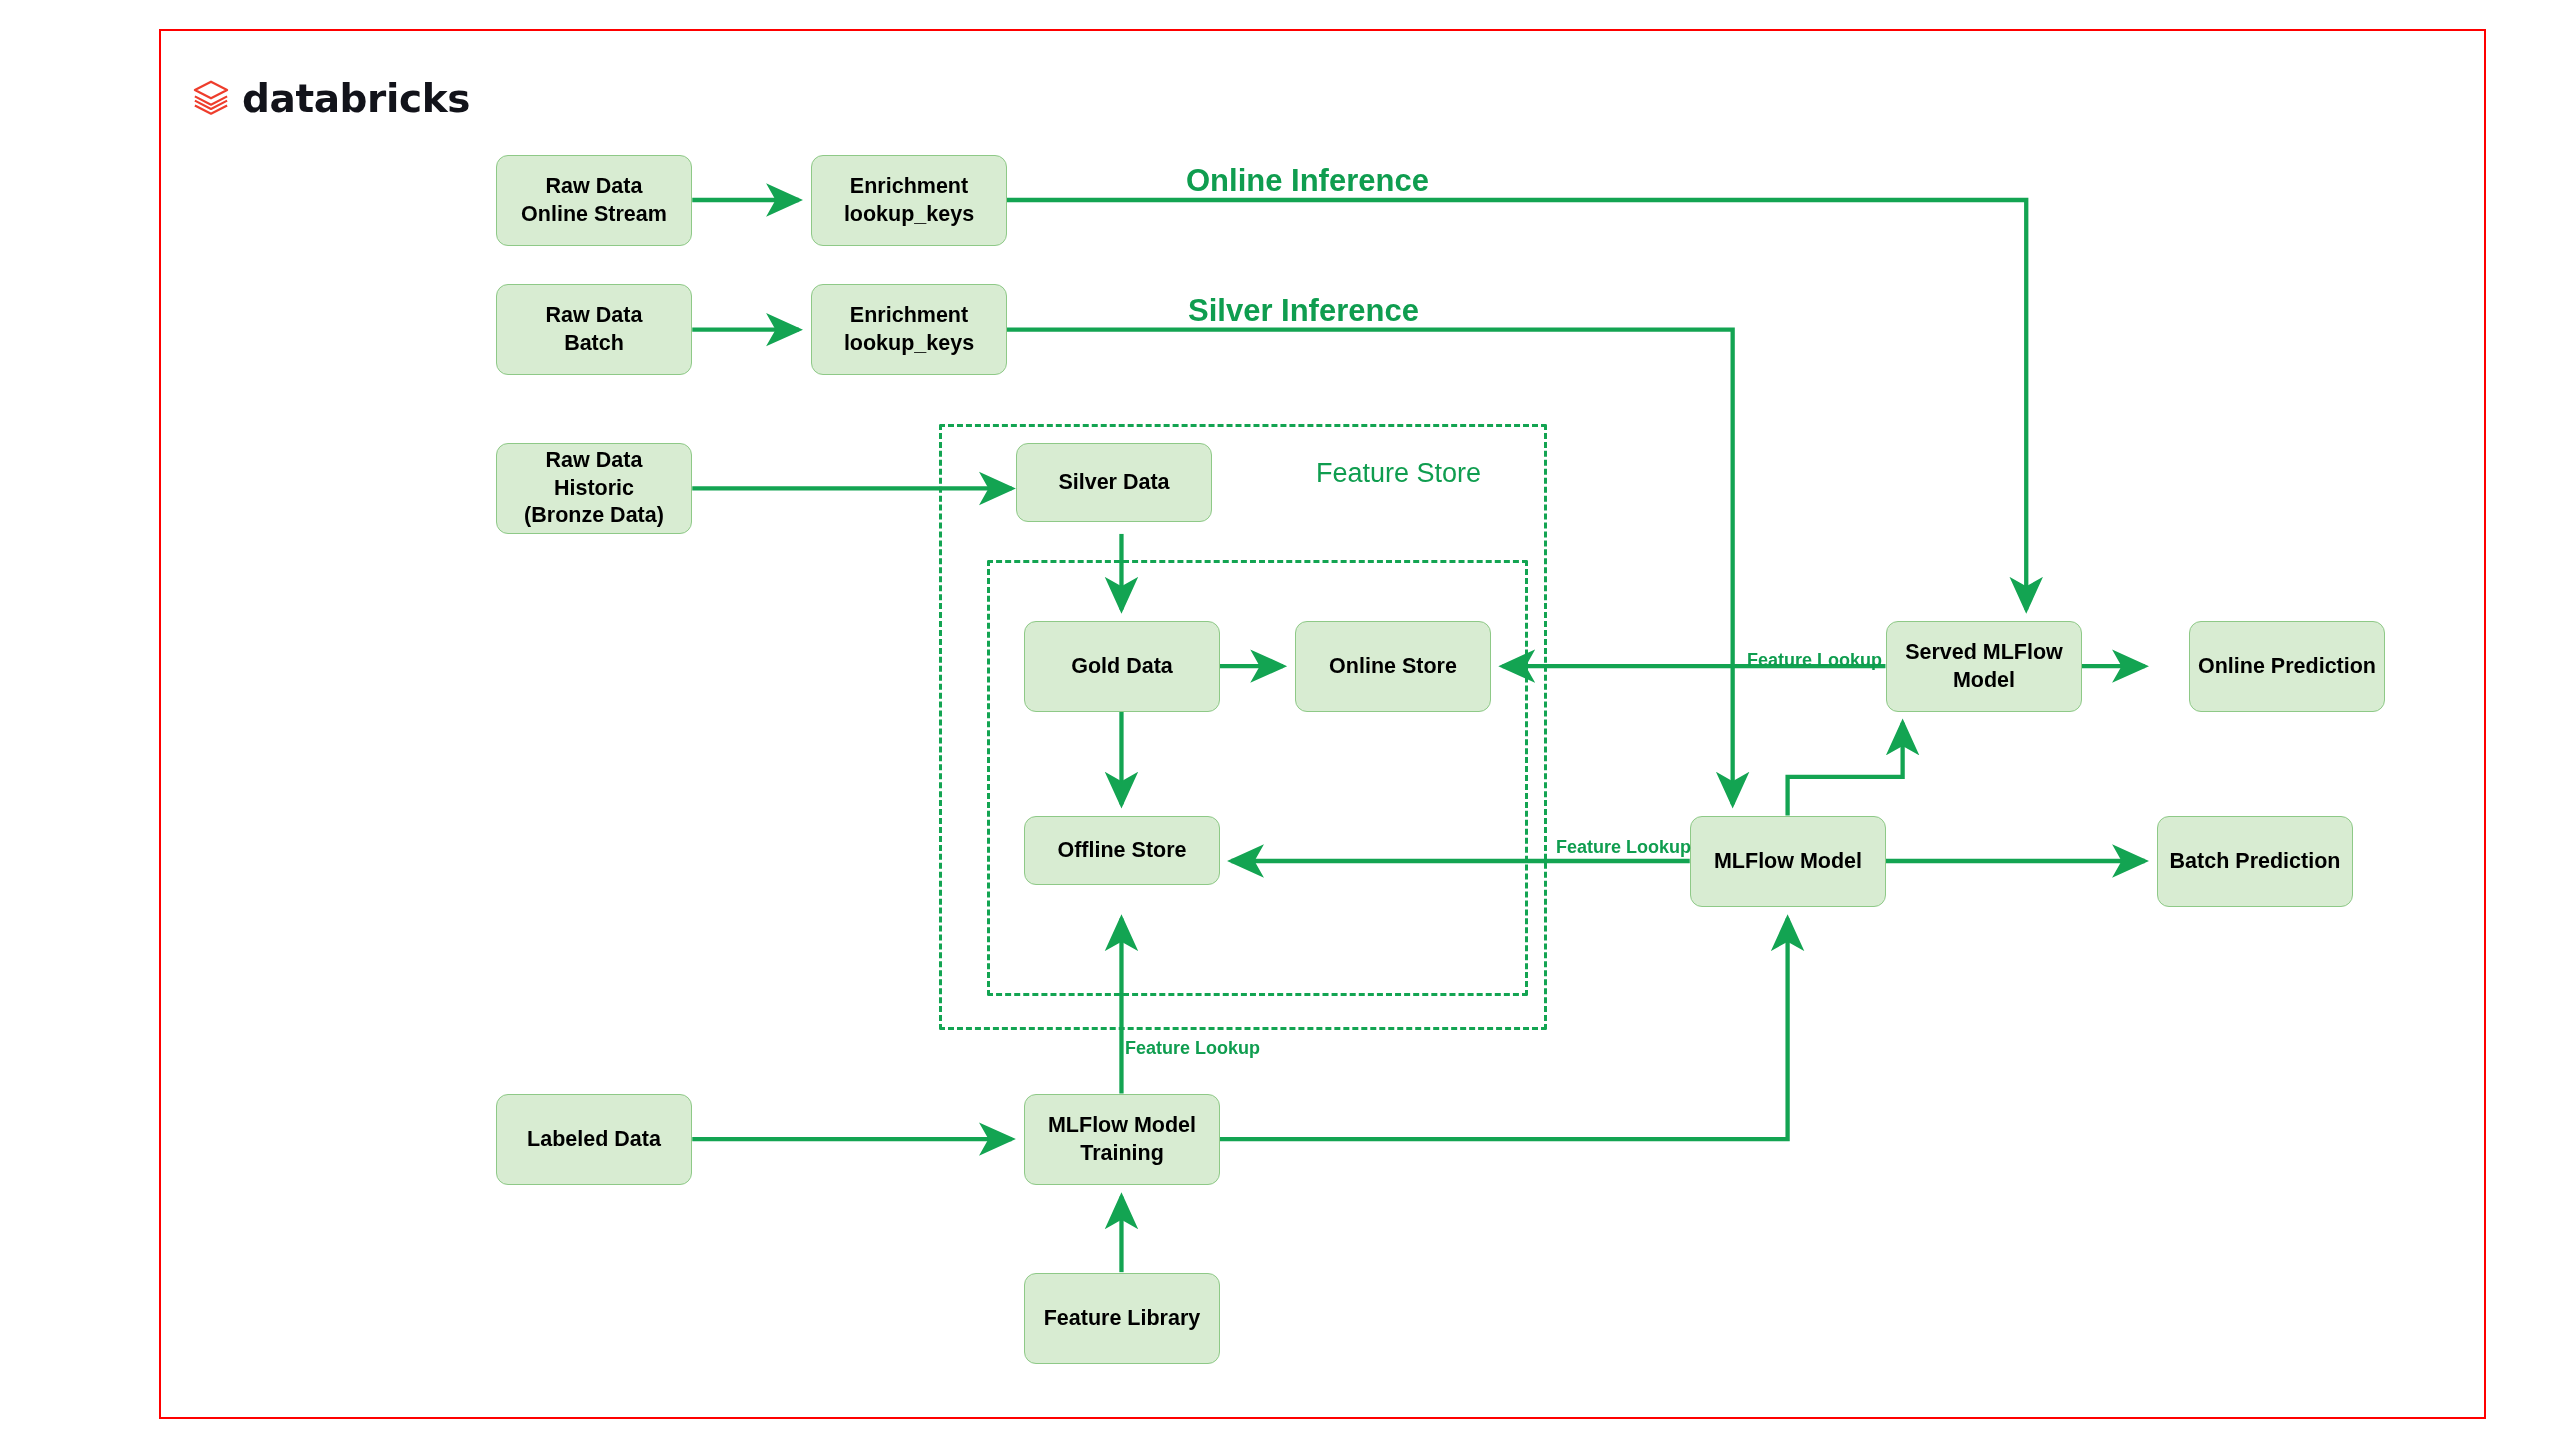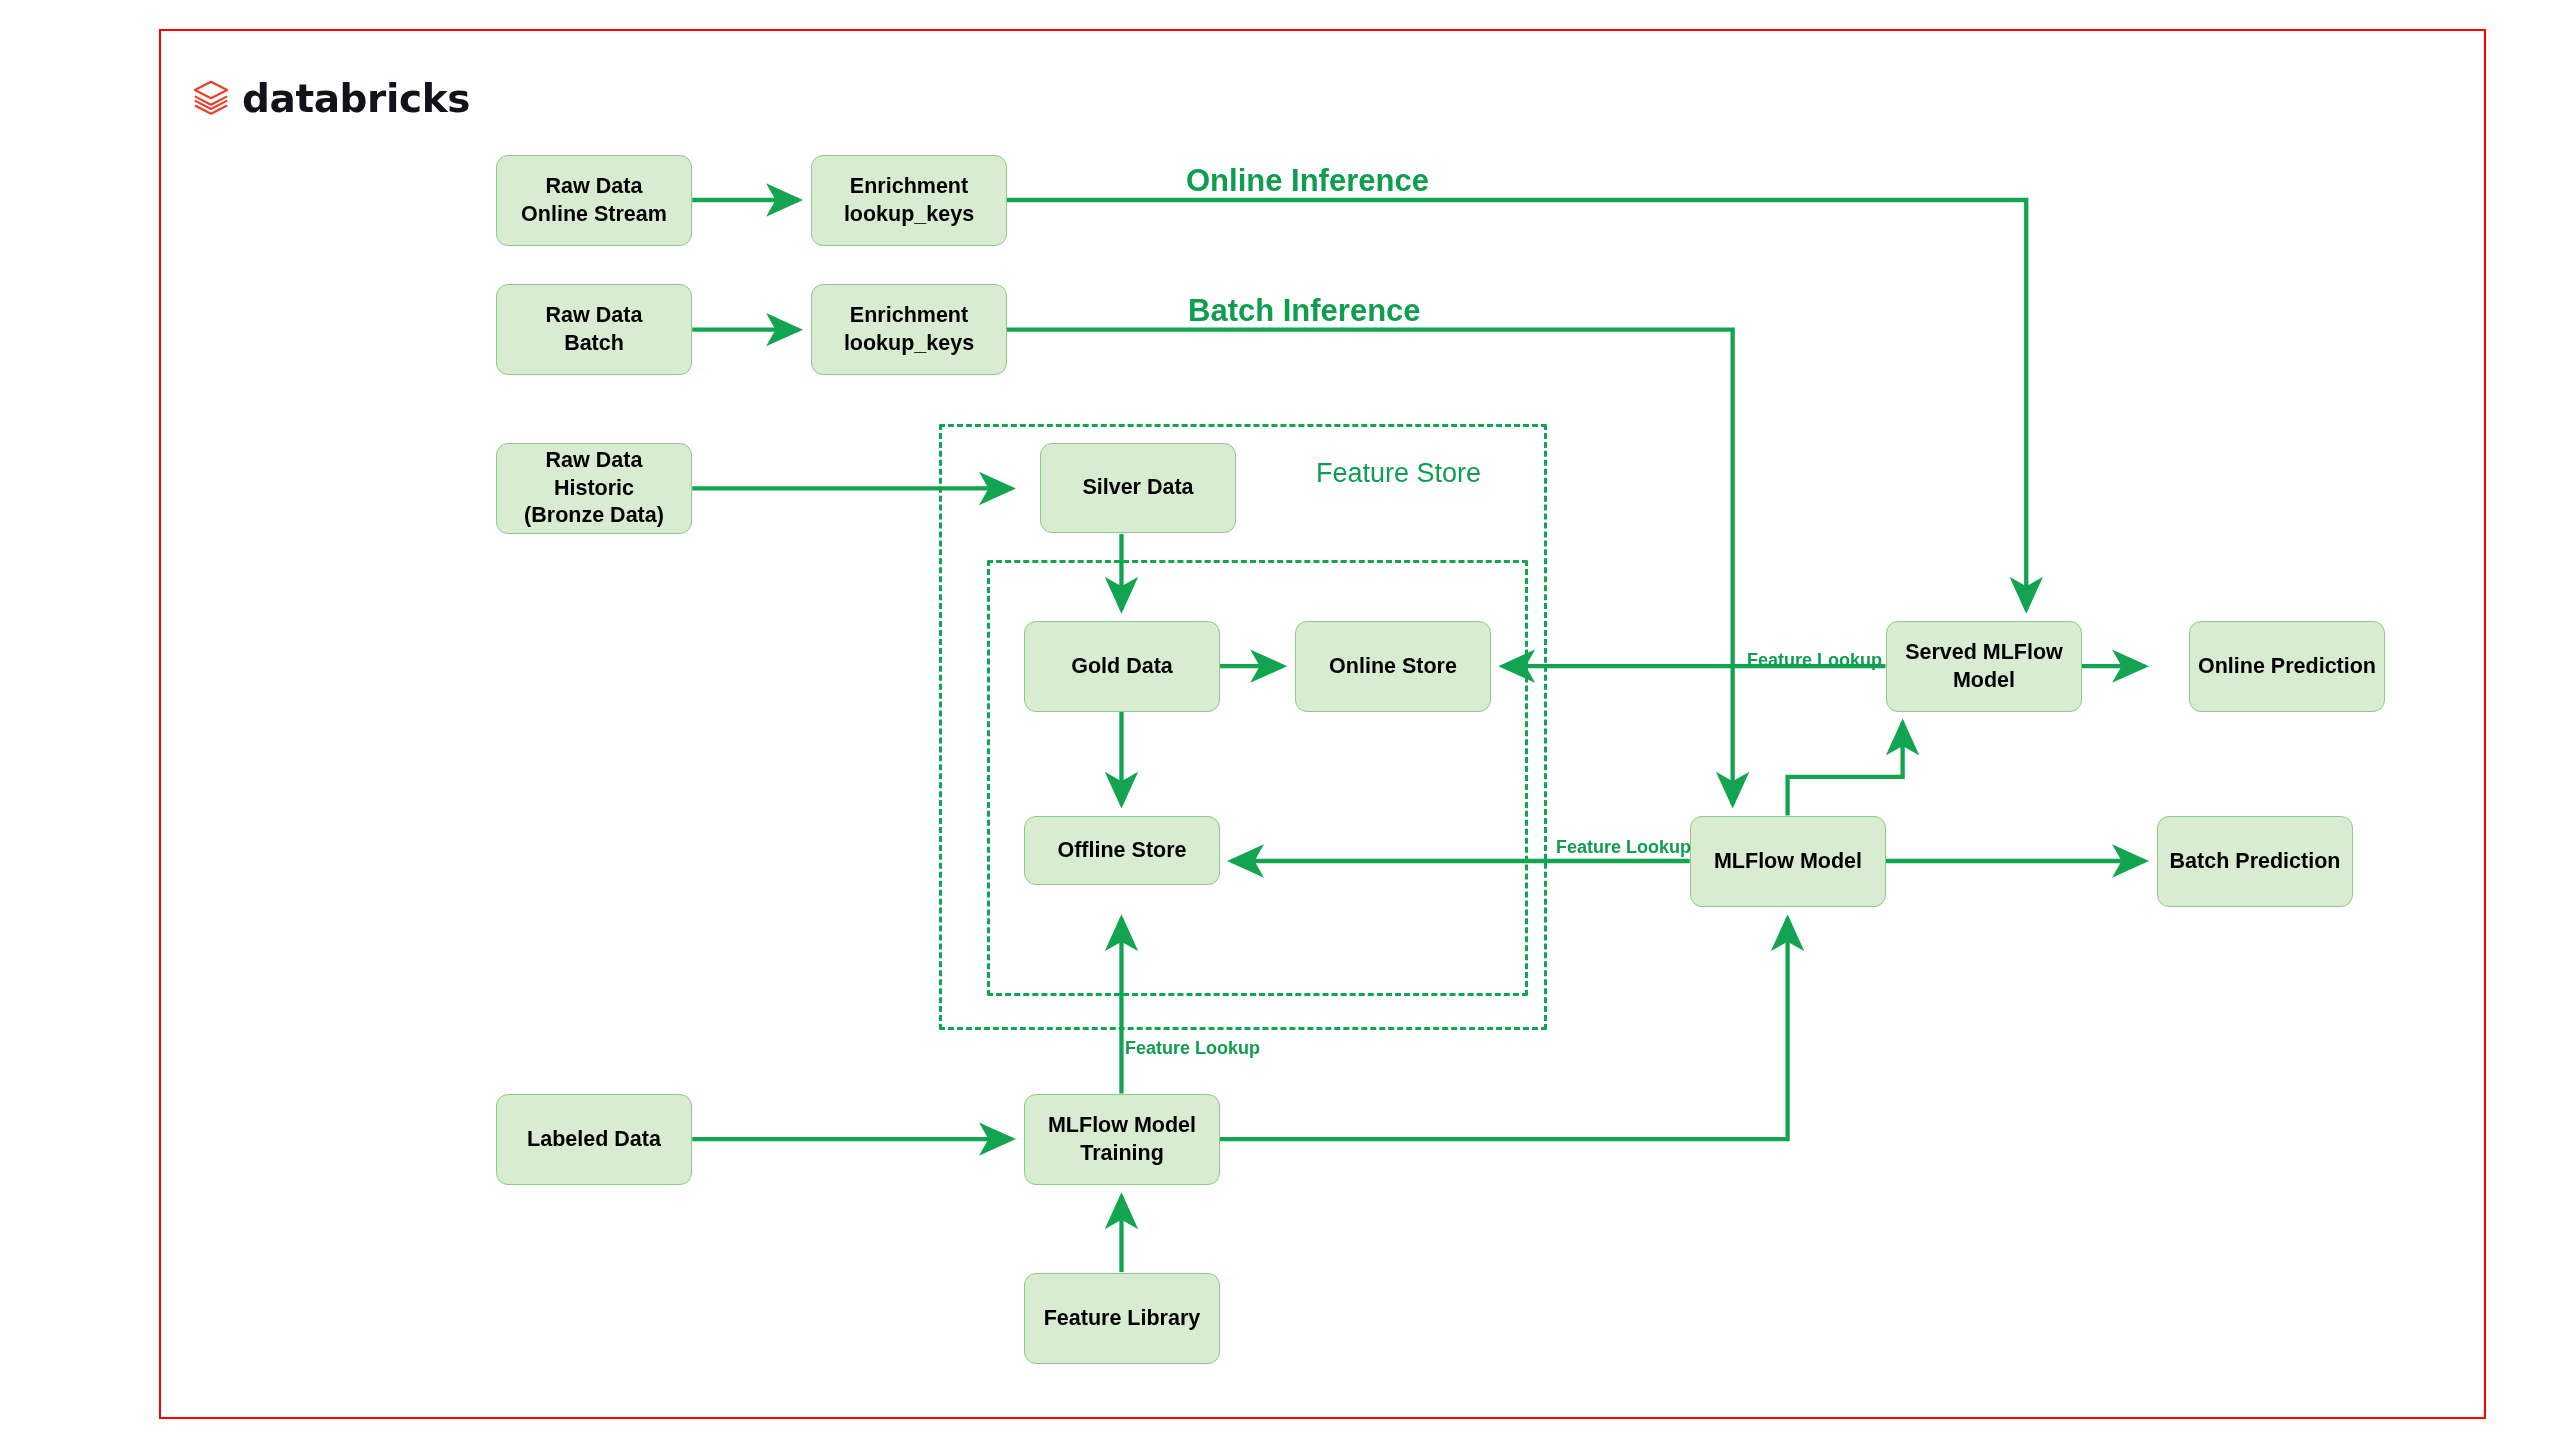--- a/index.html
+++ b/index.html
@@ -171,34 +171,34 @@
 Online Stream</div>
   <div class="node" id="node-1" style="left: 811px; top: 155px; width: 196px; height: 91px;">Enrichment
 lookup_keys</div>
   <div class="node" id="node-2" style="left: 496px; top: 284px; width: 196px; height: 91px;">Raw Data
 Batch</div>
   <div class="node" id="node-3" style="left: 811px; top: 284px; width: 196px; height: 91px;">Enrichment
 lookup_keys</div>
   <div class="node" id="node-4" style="left: 496px; top: 443px; width: 196px; height: 91px;">Raw Data
 Historic
 (Bronze Data)</div>
-  <div class="node" id="node-5" style="left: 1040px; top: 443px; width: 196px; height: 90px;">Silver Data</div>
+  <div class="node" id="node-5" style="left: 1016px; top: 443px; width: 196px; height: 79px;">Silver Data</div>
   <div class="node" id="node-6" style="left: 1024px; top: 621px; width: 196px; height: 91px;">Gold Data</div>
   <div class="node" id="node-7" style="left: 1295px; top: 621px; width: 196px; height: 91px;">Online Store</div>
   <div class="node" id="node-8" style="left: 1024px; top: 816px; width: 196px; height: 69px;">Offline Store</div>
   <div class="node" id="node-9" style="left: 1690px; top: 816px; width: 196px; height: 91px;">MLFlow Model</div>
   <div class="node" id="node-10" style="left: 1886px; top: 621px; width: 196px; height: 91px;">Served MLFlow
 Model</div>
   <div class="node" id="node-11" style="left: 2157px; top: 621px; width: 196px; height: 91px; margin-left: 32px;">Online Prediction</div>
   <div class="node" id="node-12" style="left: 2157px; top: 816px; width: 196px; height: 91px;">Batch Prediction</div>
   <div class="node" id="node-13" style="left: 496px; top: 1094px; width: 196px; height: 91px;">Labeled Data</div>
   <div class="node" id="node-14" style="left: 1024px; top: 1094px; width: 196px; height: 91px;">MLFlow Model
 Training</div>
   <div class="node" id="node-15" style="left: 1024px; top: 1273px; width: 196px; height: 91px;">Feature Library</div>
 
   <div class="edge-label label-big" id="elbl-0" style="left: 1186px; top: 163px;">Online Inference</div>
-  <div class="edge-label label-big" id="elbl-1" style="left: 1188px; top: 293px;">Batch Inference</div>
+  <div class="edge-label label-big" id="elbl-1" style="left: 1188px; top: 293px;">Silver Inference</div>
   <div class="edge-label label-small" id="elbl-2" style="left: 1747px; top: 650px;">Feature Lookup</div>
   <div class="edge-label label-small" id="elbl-3" style="left: 1556px; top: 837px;">Feature Lookup</div>
   <div class="edge-label label-small" id="elbl-4" style="left: 1125px; top: 1038px;">Feature Lookup</div>
 
 </div>
 
 
 </body></html>

